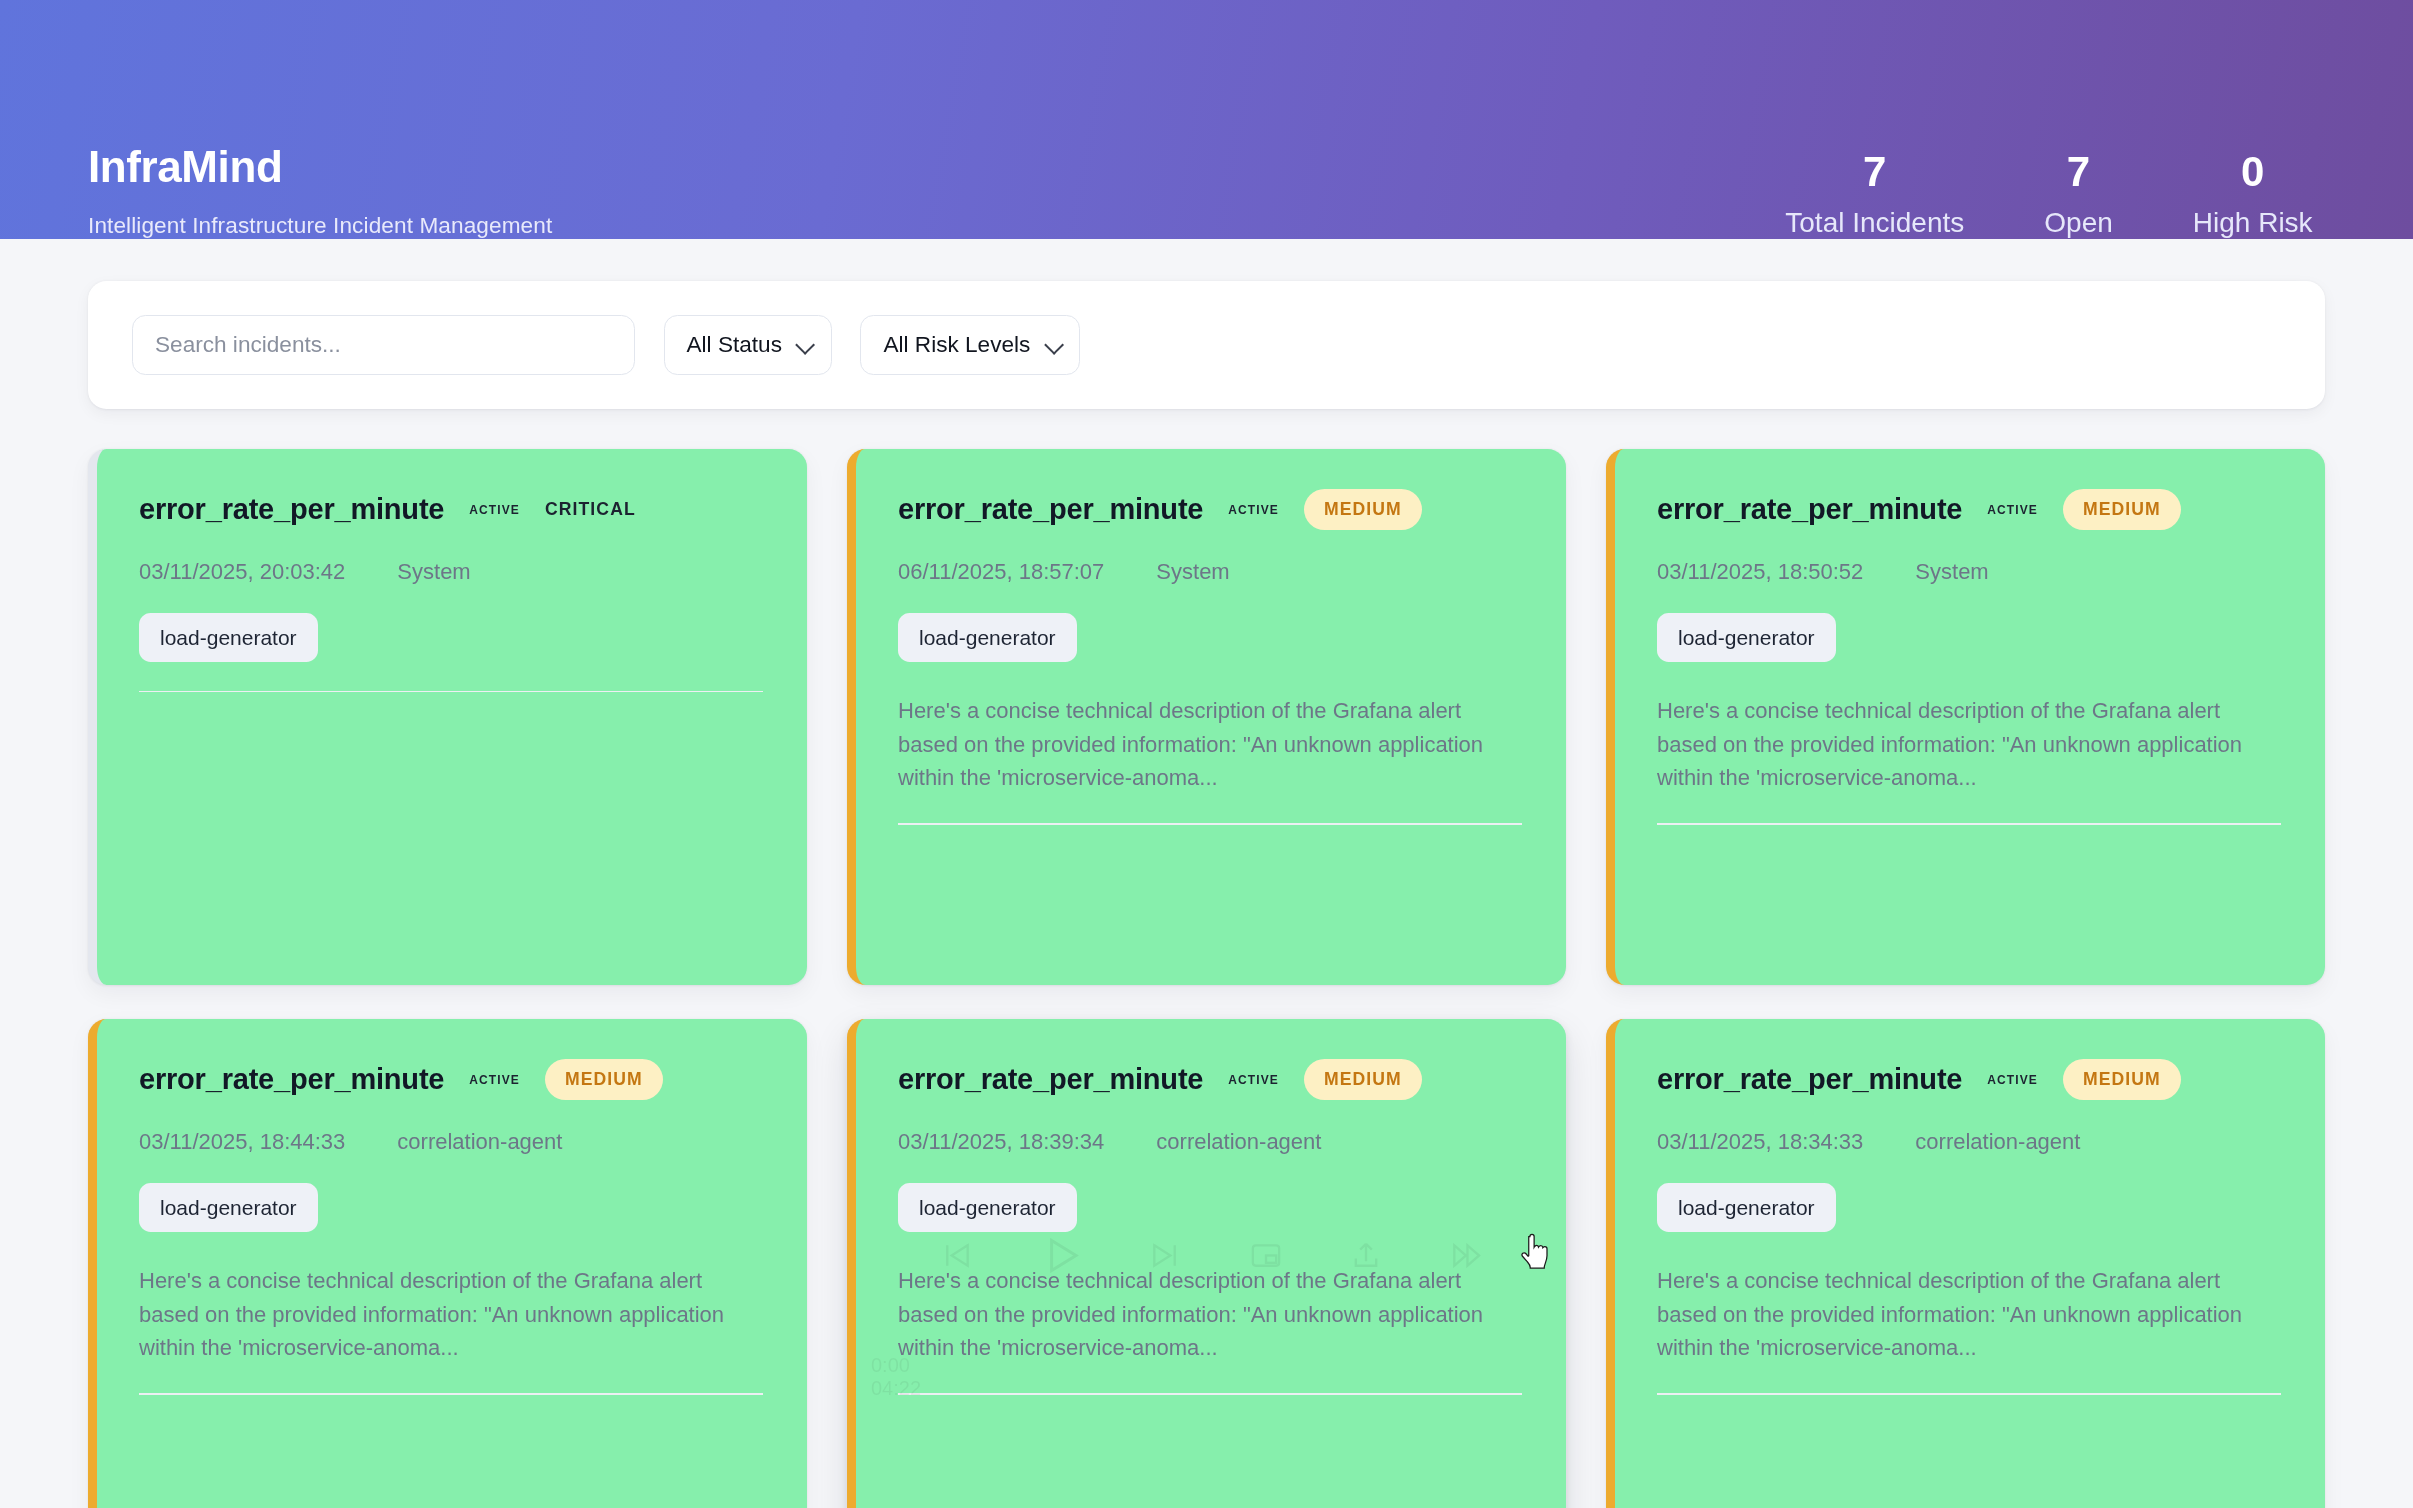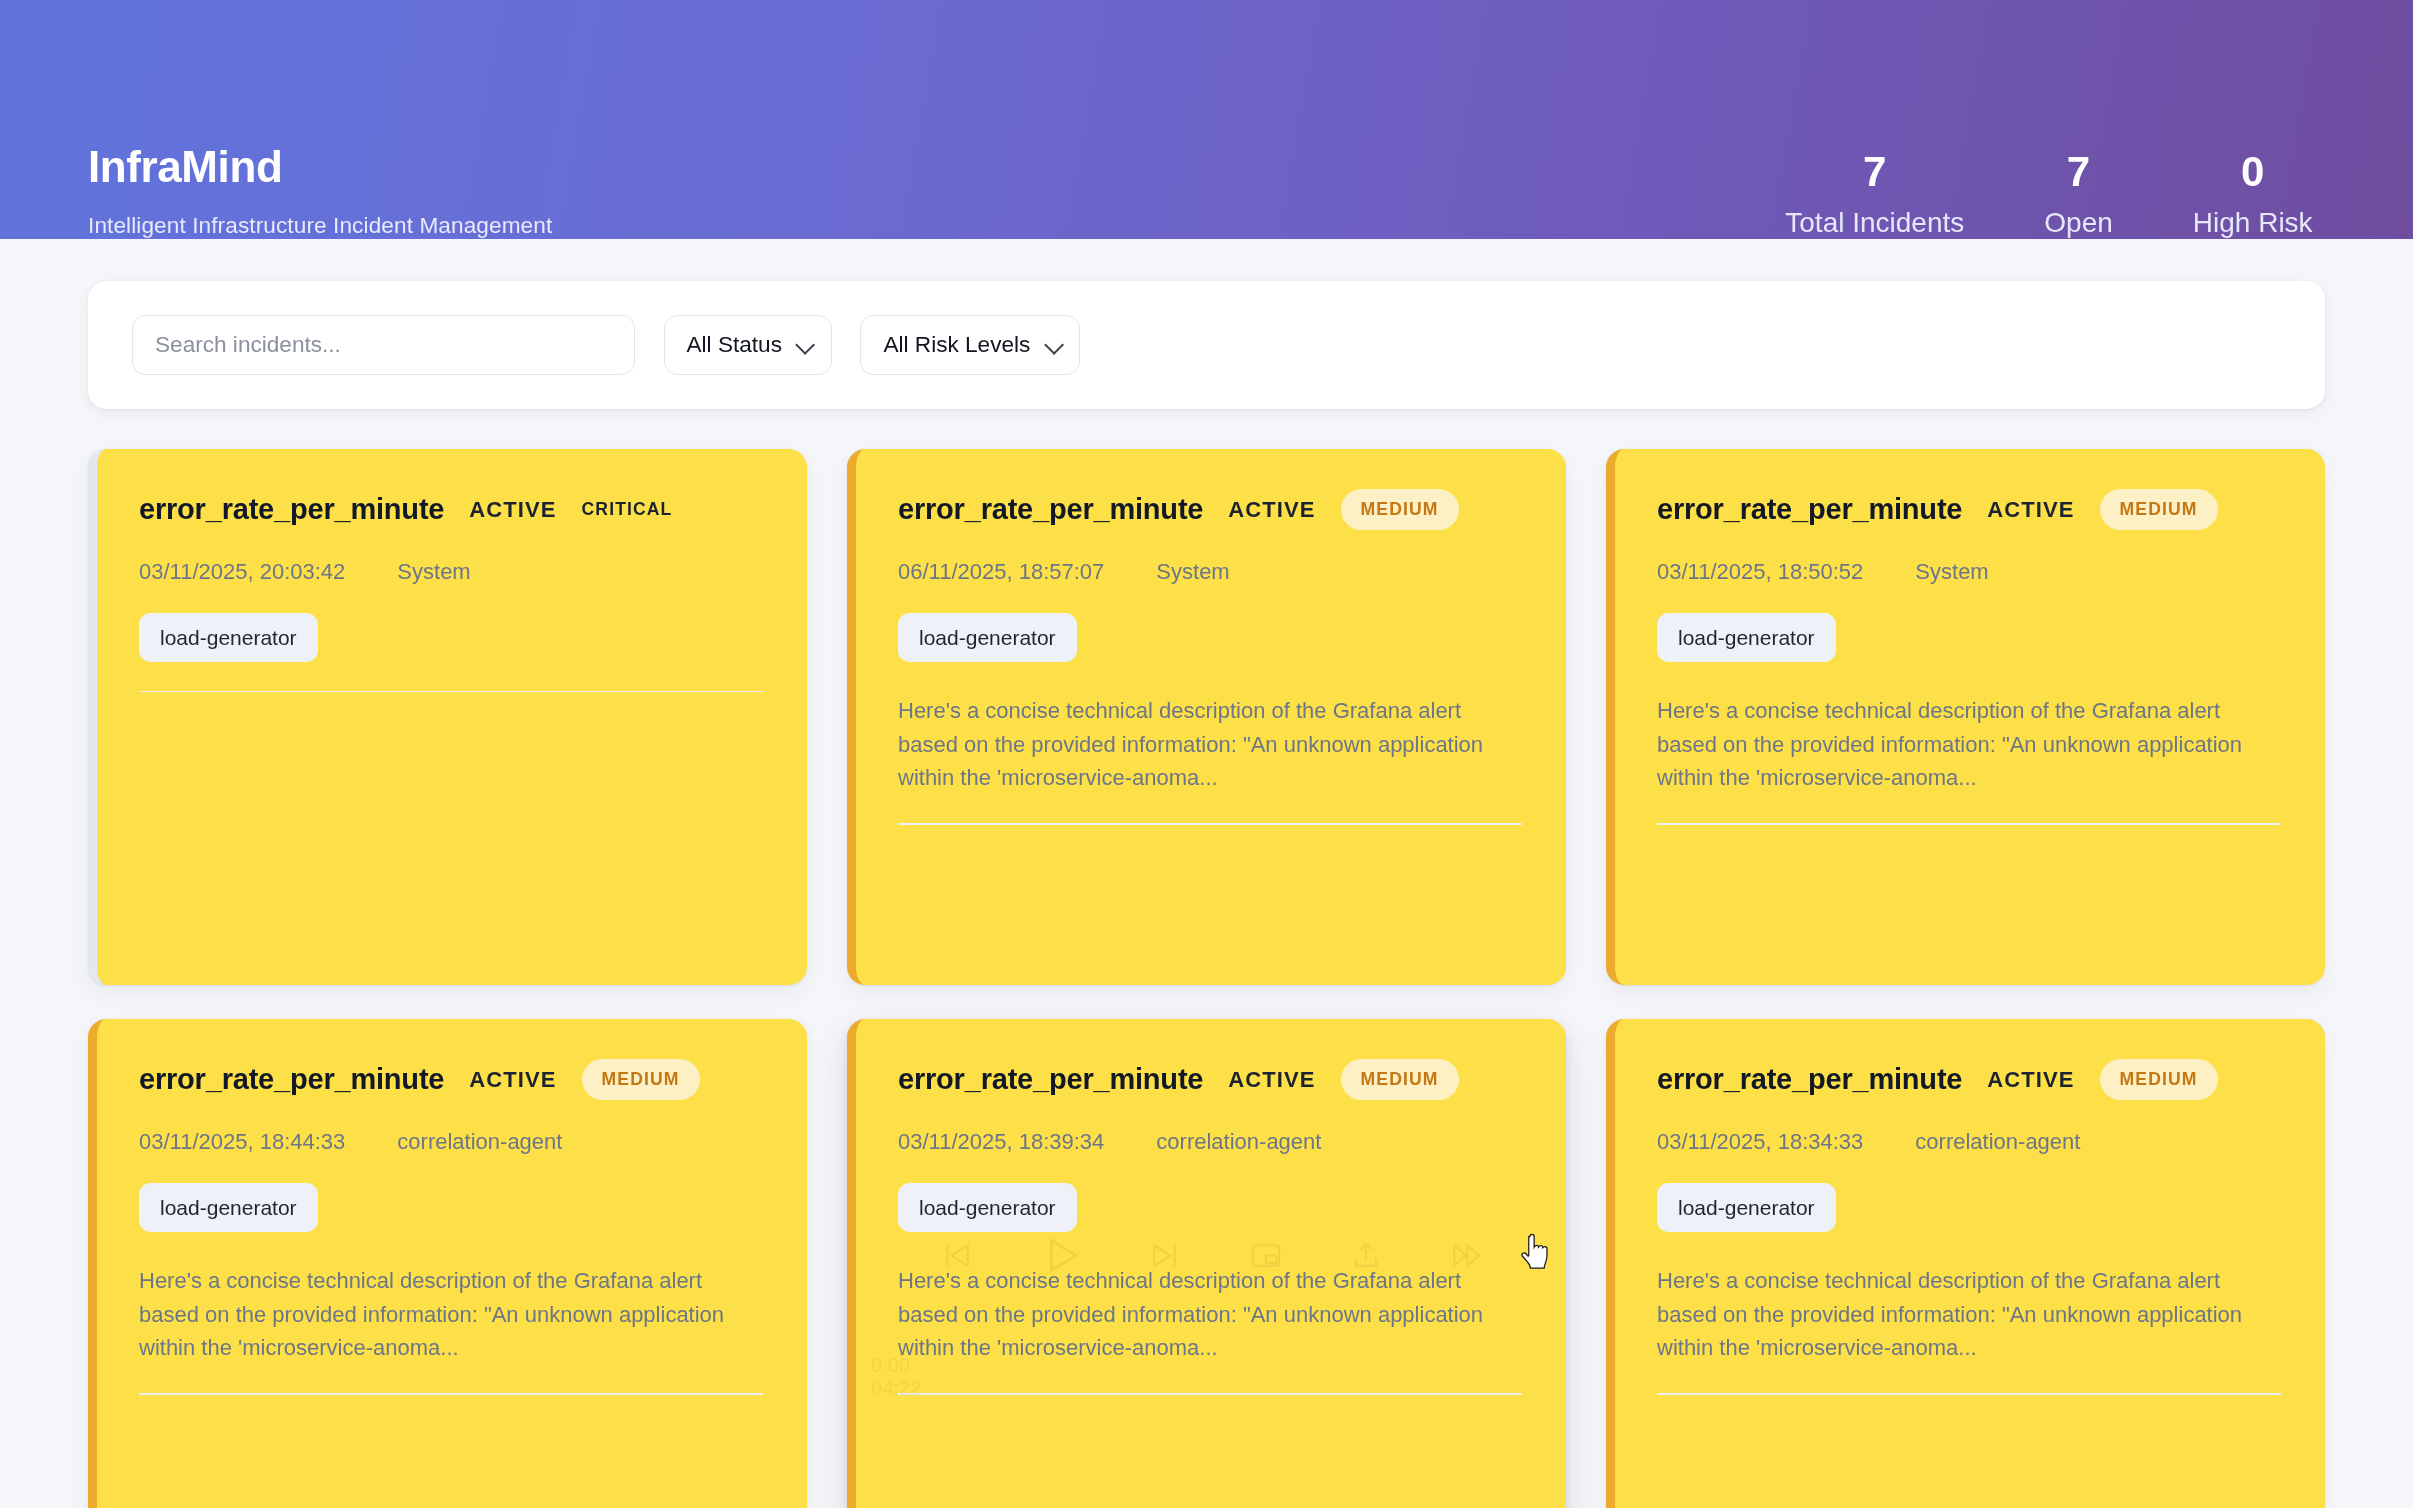--- a/index.html
+++ b/index.html
@@ -124,21 +124,21 @@
   .card-grid {
     margin-top: 40px;
     display: grid;
     grid-template-columns: repeat(3, 1fr);
     column-gap: 40px;
     row-gap: 34px;
   }
 
   .incident-card {
     position: relative;
-    background: #fde047;
+    background: #86efac;
     border-radius: 18.4px;
     border-left: 9.2px solid #e4e7ee;
     min-height: 536px;
     padding: 40px 44px 8px 42px;
     box-shadow: 0 0.8px 2.5px rgba(16,24,40,.07), 0 8.4px 22px rgba(16,24,40,.05);
     overflow: hidden;
   }
   .incident-card.risk-medium { border-left-color: #edab2e; }
   .incident-card.risk-critical { border-left-color: #e4e7ee; }
   .incident-card.is-hovered {
@@ -151,21 +151,21 @@
     gap: 25px;
   }
   .card-title {
     font-size: 29px;
     font-weight: bold;
     color: #121826;
     letter-spacing: -0.2px;
     white-space: nowrap;
   }
   .status-badge {
-    font-size: 22px;
+    font-size: 12px;
     font-weight: bold;
     letter-spacing: 1.1px;
     color: #1c2230;
     white-space: nowrap;
   }
   .risk-badge {
     font-size: 17.6px;
     font-weight: bold;
     letter-spacing: 1.1px;
     white-space: nowrap;

